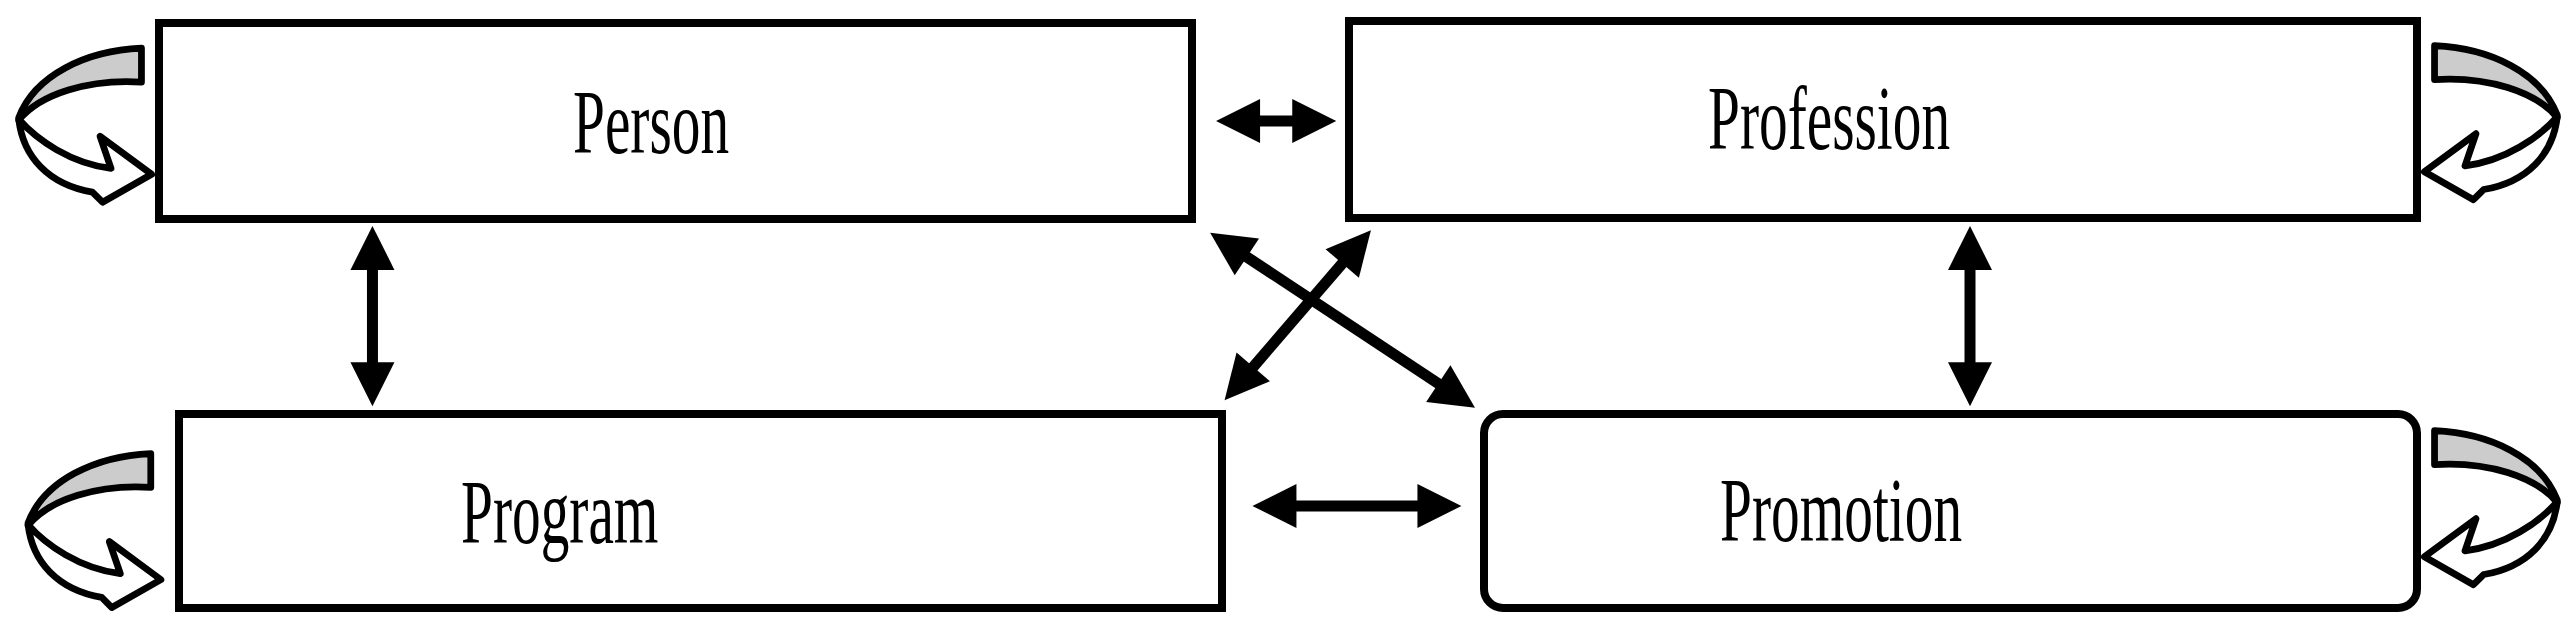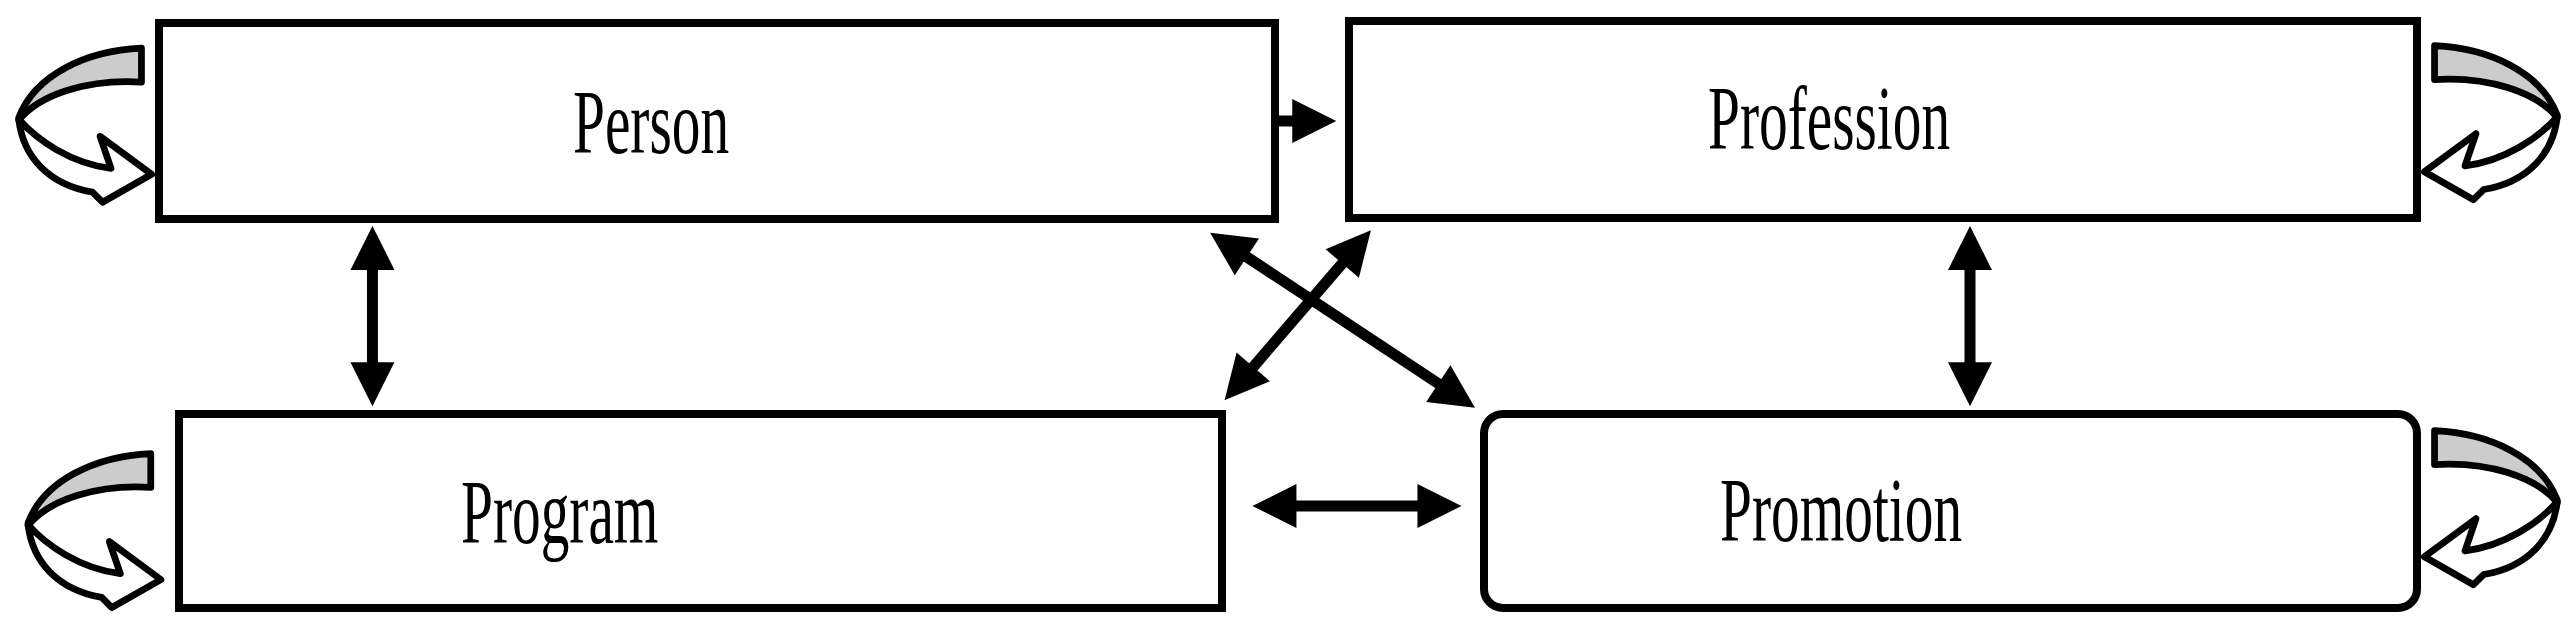--- a/index.html
+++ b/index.html
@@ -29,21 +29,21 @@
   }
   .node-label {
     position: absolute;
     white-space: nowrap;
     font-size: 91px;
     line-height: 91px;
     color: #000000;
     transform: scaleX(0.63);
     transform-origin: 0 0;
   }
-  #node-person     { left: 155px;  top: 18.6px;  width: 1124px; height: 204px; }
+  #node-person     { left: 155px;  top: 18.6px;  width: 1041px; height: 204px; }
   #node-profession { left: 1345px; top: 17px;  width: 1076px; height: 205px; }
   #node-program    { left: 175px;  top: 410px; width: 1051px; height: 202px; }
   #node-promotion  { left: 1480px; top: 410px; width: 941px; height: 202px; border-radius: 23px; }
 
   #label-person     { left: 410px; top: 50px; }
   #label-profession { left: 355px; top: 48px; }
   #label-program    { left: 278px; top: 49px; }
   #label-promotion  { left: 232px; top: 47px; }
 </style>
 </head>

